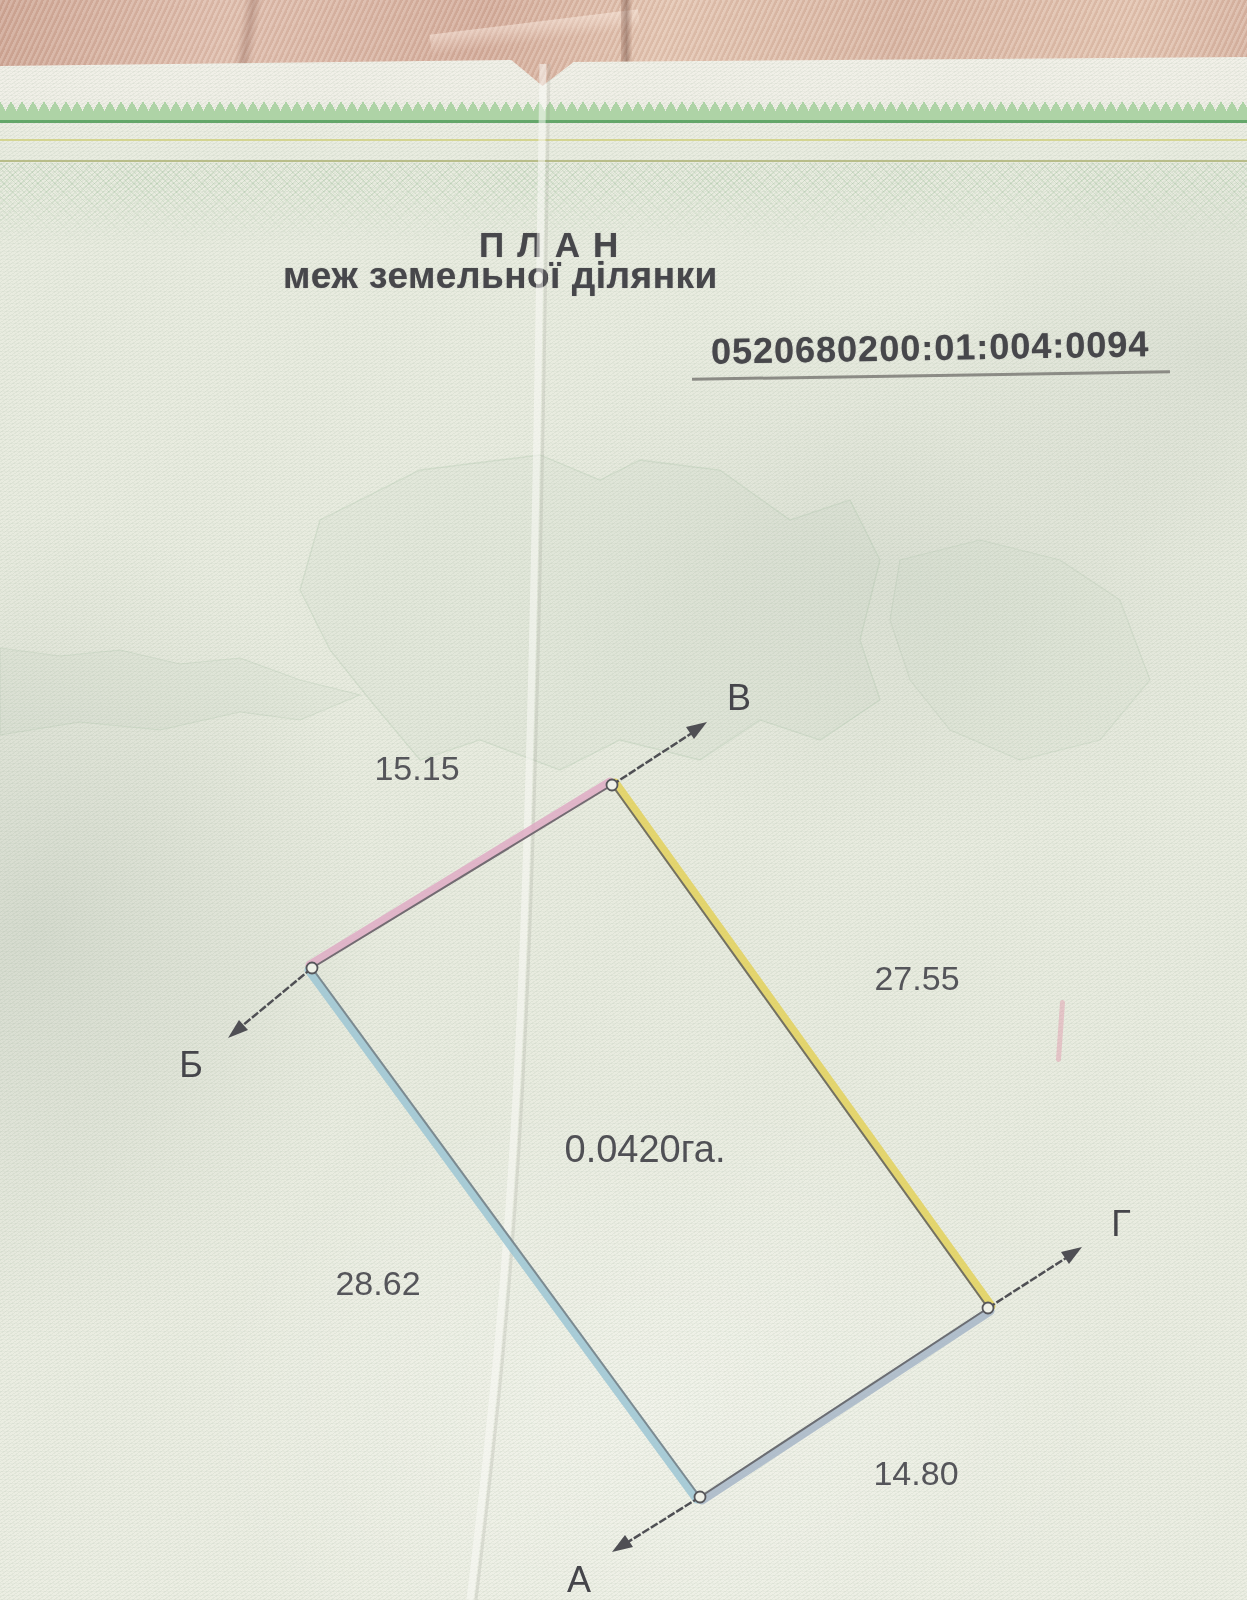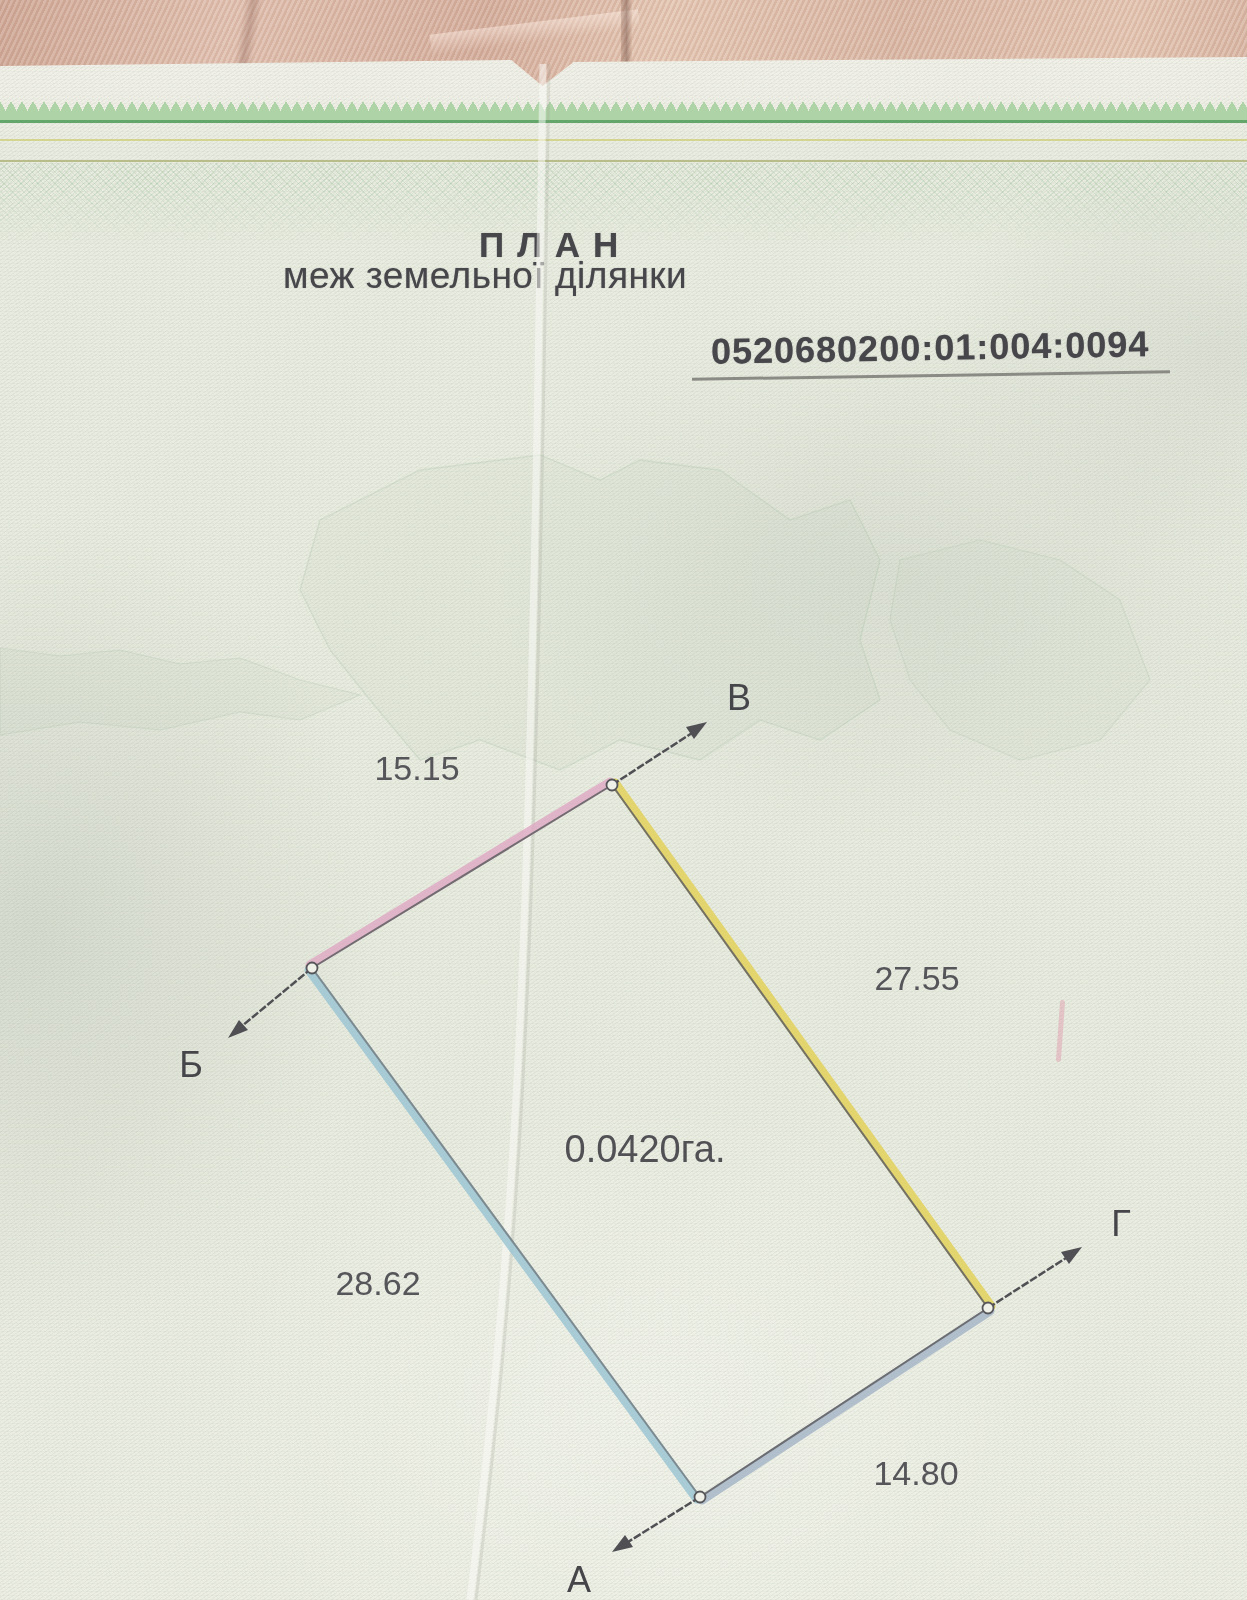--- a/index.html
+++ b/index.html
@@ -61,21 +61,21 @@
     position:absolute;left:0;top:163px;width:100%;height:85px;
     background:
       repeating-linear-gradient(45deg, rgba(110,165,110,0.15) 0 1px, transparent 1px 4px),
       repeating-linear-gradient(-45deg, rgba(110,165,110,0.15) 0 1px, transparent 1px 4px);
     -webkit-mask-image:linear-gradient(#000 25%, transparent 100%);
     mask-image:linear-gradient(#000 25%, transparent 100%);
   }
   
   .t{position:absolute;color:#47474b;text-shadow:0 0 1px rgba(75,75,80,0.55);white-space:nowrap;}
   .title1{left:479px;top:217px;font-size:35px;font-weight:bold;letter-spacing:13px;margin-top:8px;}
-  .title2{left:283px;top:255px;font-size:37px;font-weight:normal;letter-spacing:0.5px;}
+  .title2{left:283px;top:255px;font-size:37px;font-weight:bold;letter-spacing:0.5px;}
   .cadlabel{left:8px;top:336px;font-size:30.5px;font-weight:bold;letter-spacing:1.5px;word-spacing:7px;}
   .cadnumber{left:711px;top:327px;font-size:36px;font-weight:bold;letter-spacing:1px;transform:rotate(-1deg);}
   .cadline{position:absolute;left:692px;top:374px;width:478px;height:3px;background:#8b8b85;transform:rotate(-0.9deg);}
   .fiber{position:absolute;left:1058px;top:1000px;width:5px;height:62px;transform:rotate(4deg);
          border-radius:3px;background:rgba(225,140,165,0.40);}
   
   svg.overlay{position:absolute;inset:0;z-index:2;}
   svg.overlay text{font-family:"Liberation Sans", sans-serif;}
   .corner-letter{font-size:36px;fill:#45454a;}
   .measure{font-size:34px;fill:#55555a;}

